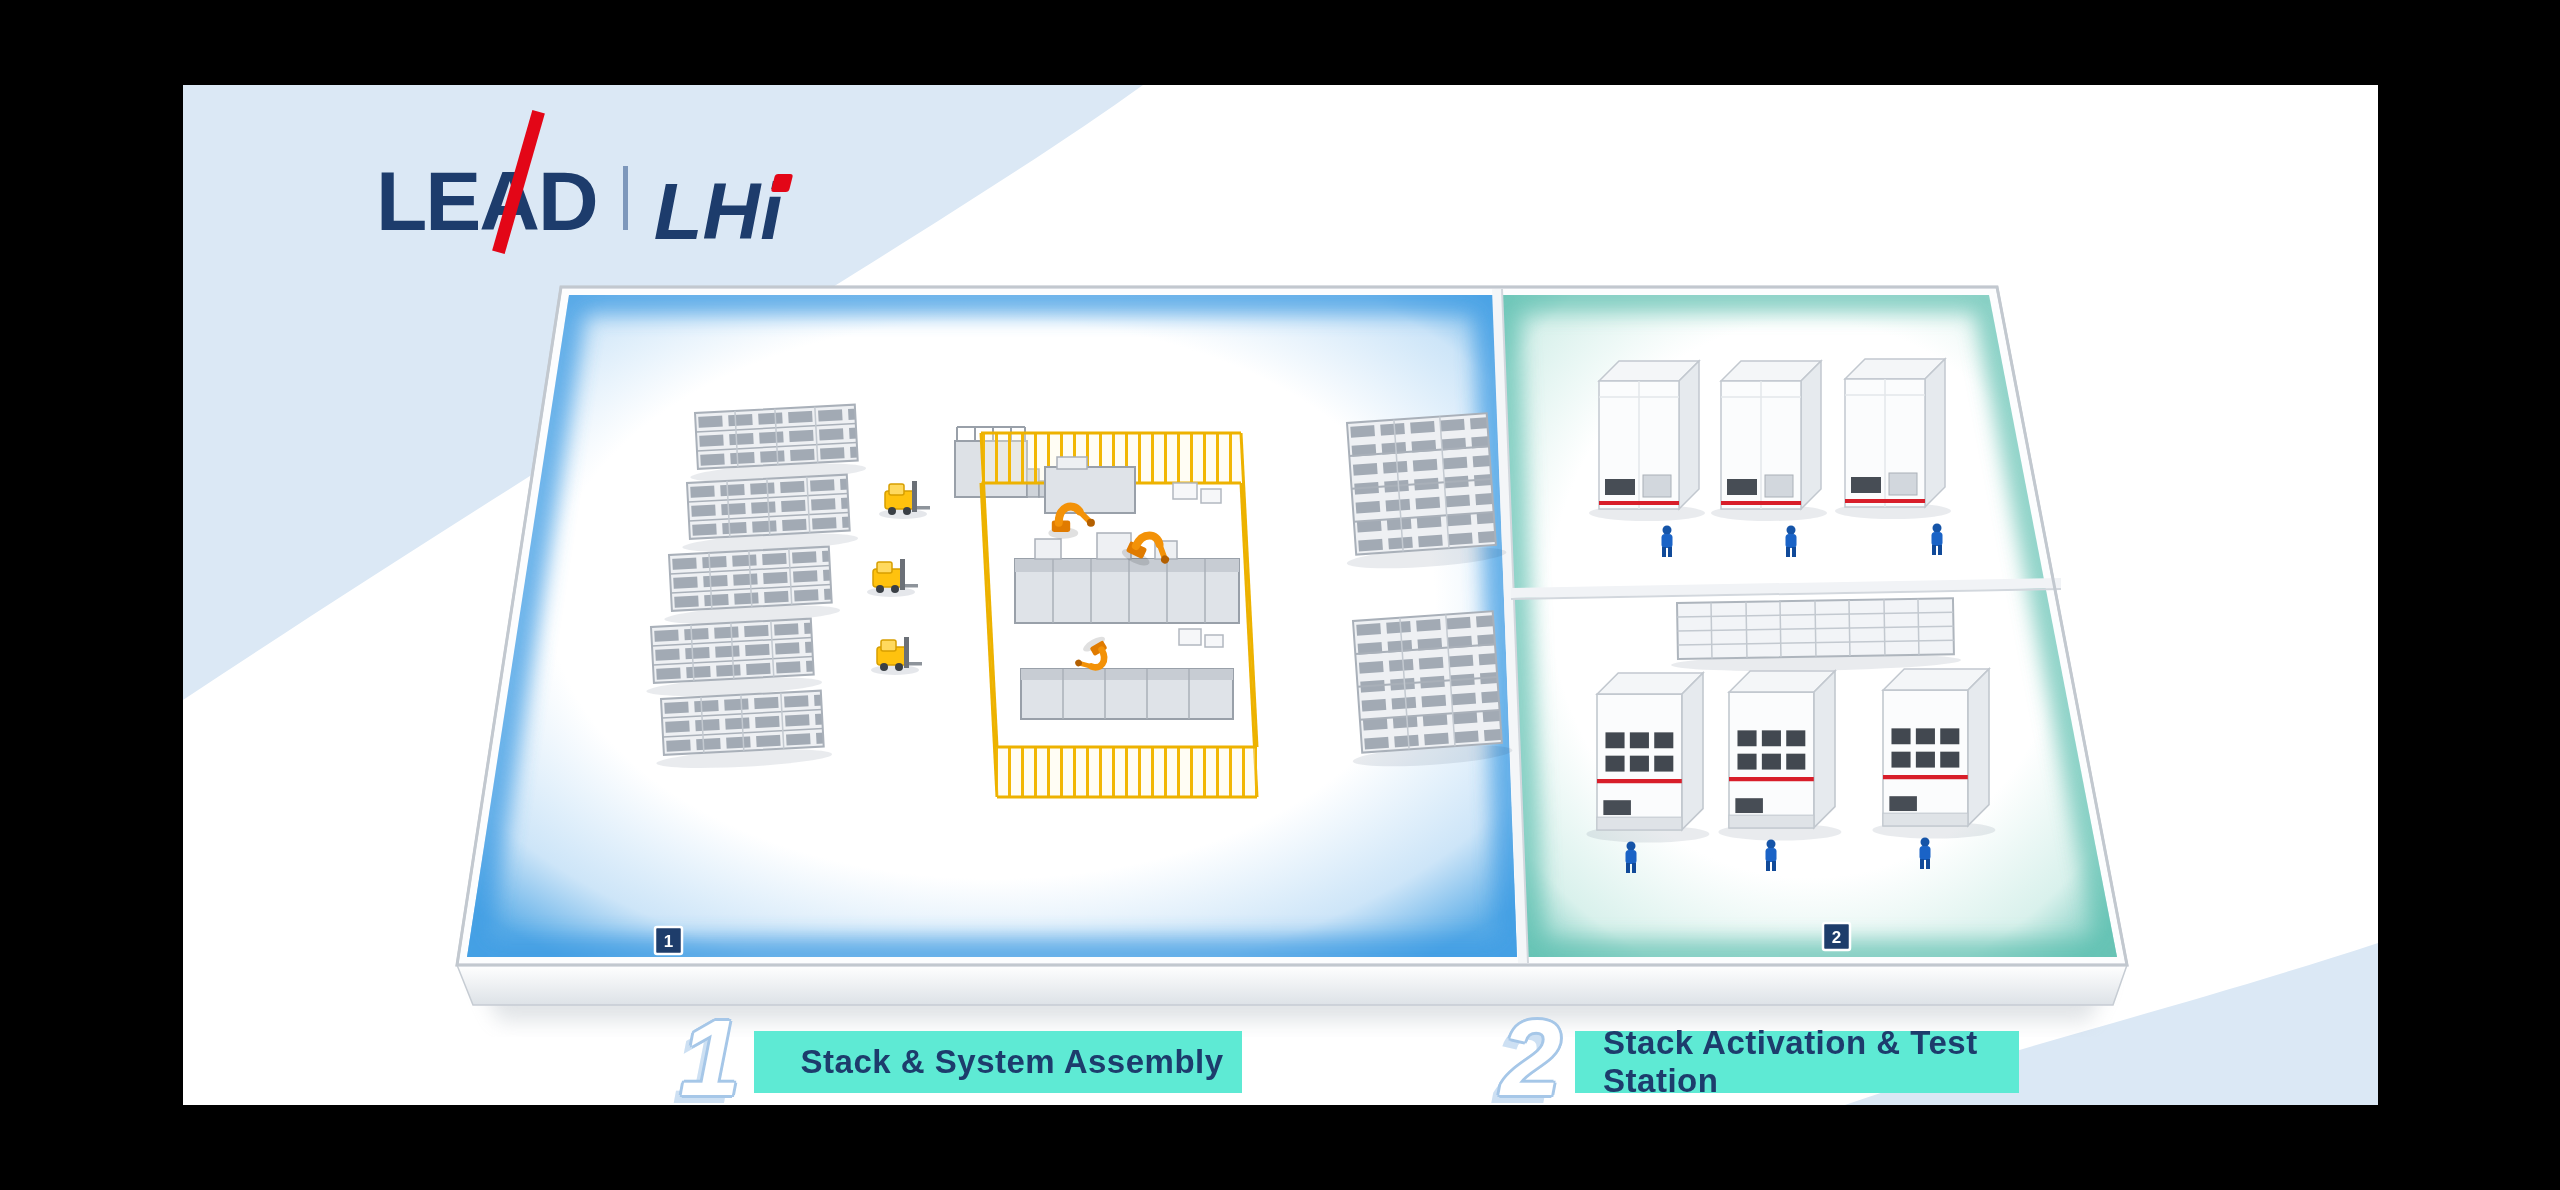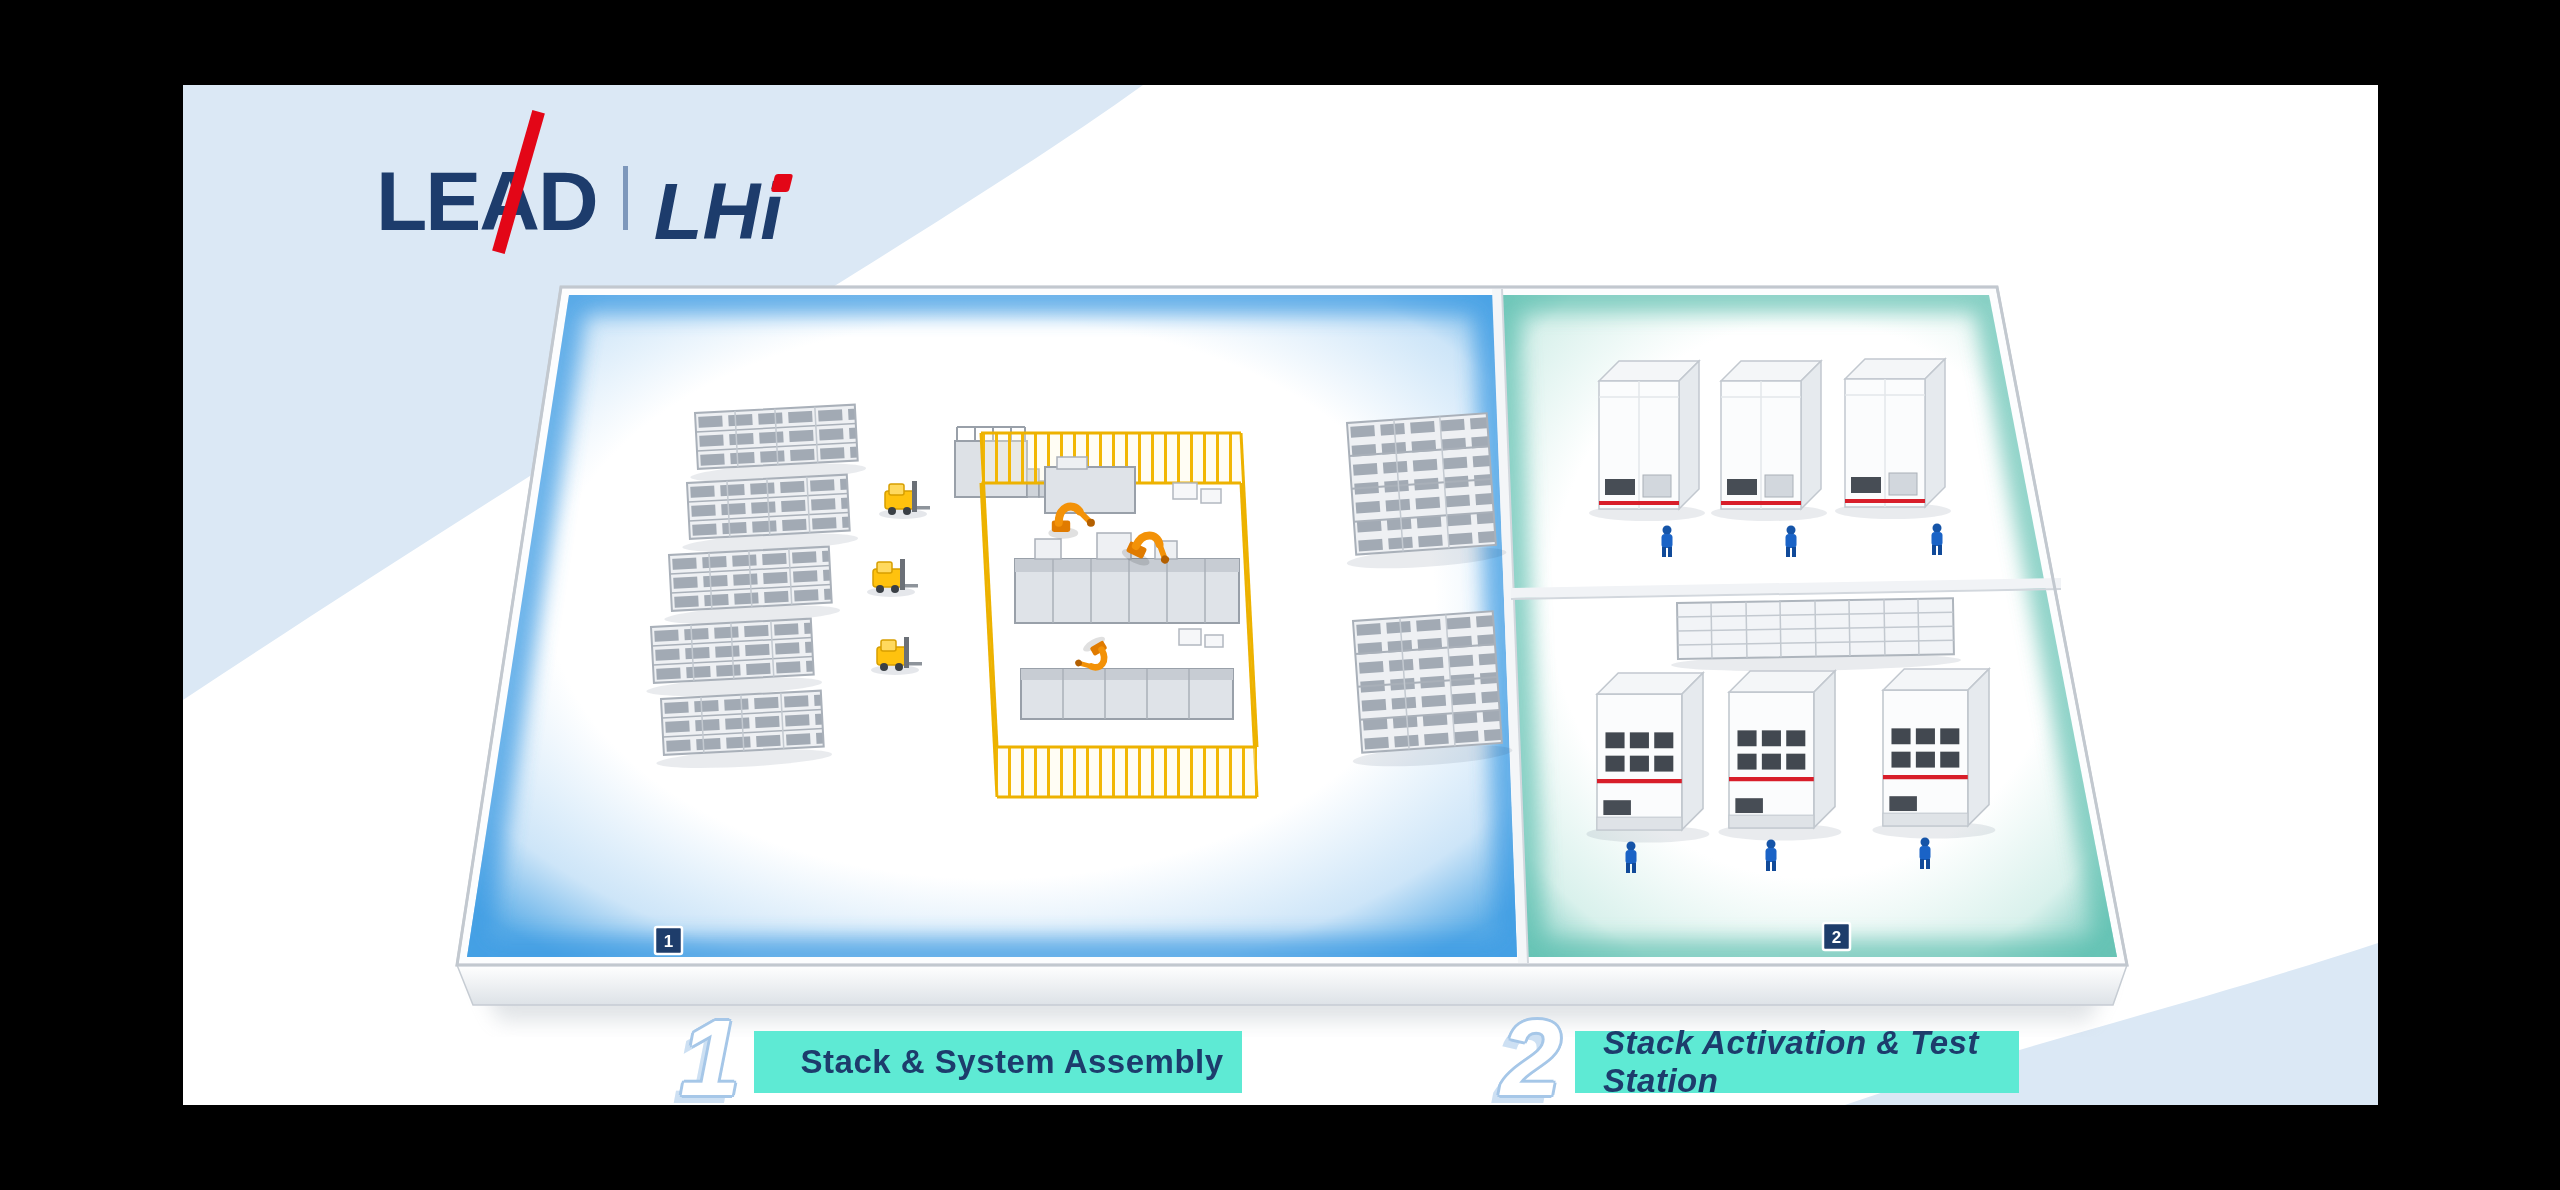--- a/index.html
+++ b/index.html
@@ -53,21 +53,21 @@
       -2px  2px 0 #a6c7e8, 2px  2px 0 #a6c7e8,
       -3px  0   0 #a6c7e8, 3px  0   0 #a6c7e8,
        0    3px 0 #a6c7e8, 0   -3px 0 #a6c7e8,
       -8px  8px 0 #cde0f3;
   }
   .legend-box{
     height:62px;background:#5eead4;display:flex;align-items:center;justify-content:center;
     color:#1d3c6c;font-size:33px;font-weight:bold;letter-spacing:0.5px;padding-left:28px;
   }
   .legend-item.one .legend-box{width:460px;}
-  .legend-item.two .legend-box{width:416px;font-style:italic;}
+  .legend-item.two .legend-box{width:416px;}
 </style>
 </head>
 <body>
 
 <div class="page">
 
   <svg class="bg-decor" width="2195" height="1020" viewBox="0 0 2195 1020">
     <path d="M0,0 L960,0 C780,130 430,330 0,615 Z" fill="#dbe8f5"></path>
     <path d="M2195,858 C1990,925 1830,962 1662,1020 L2195,1020 Z" fill="#dbe8f5"></path>
   </svg>

